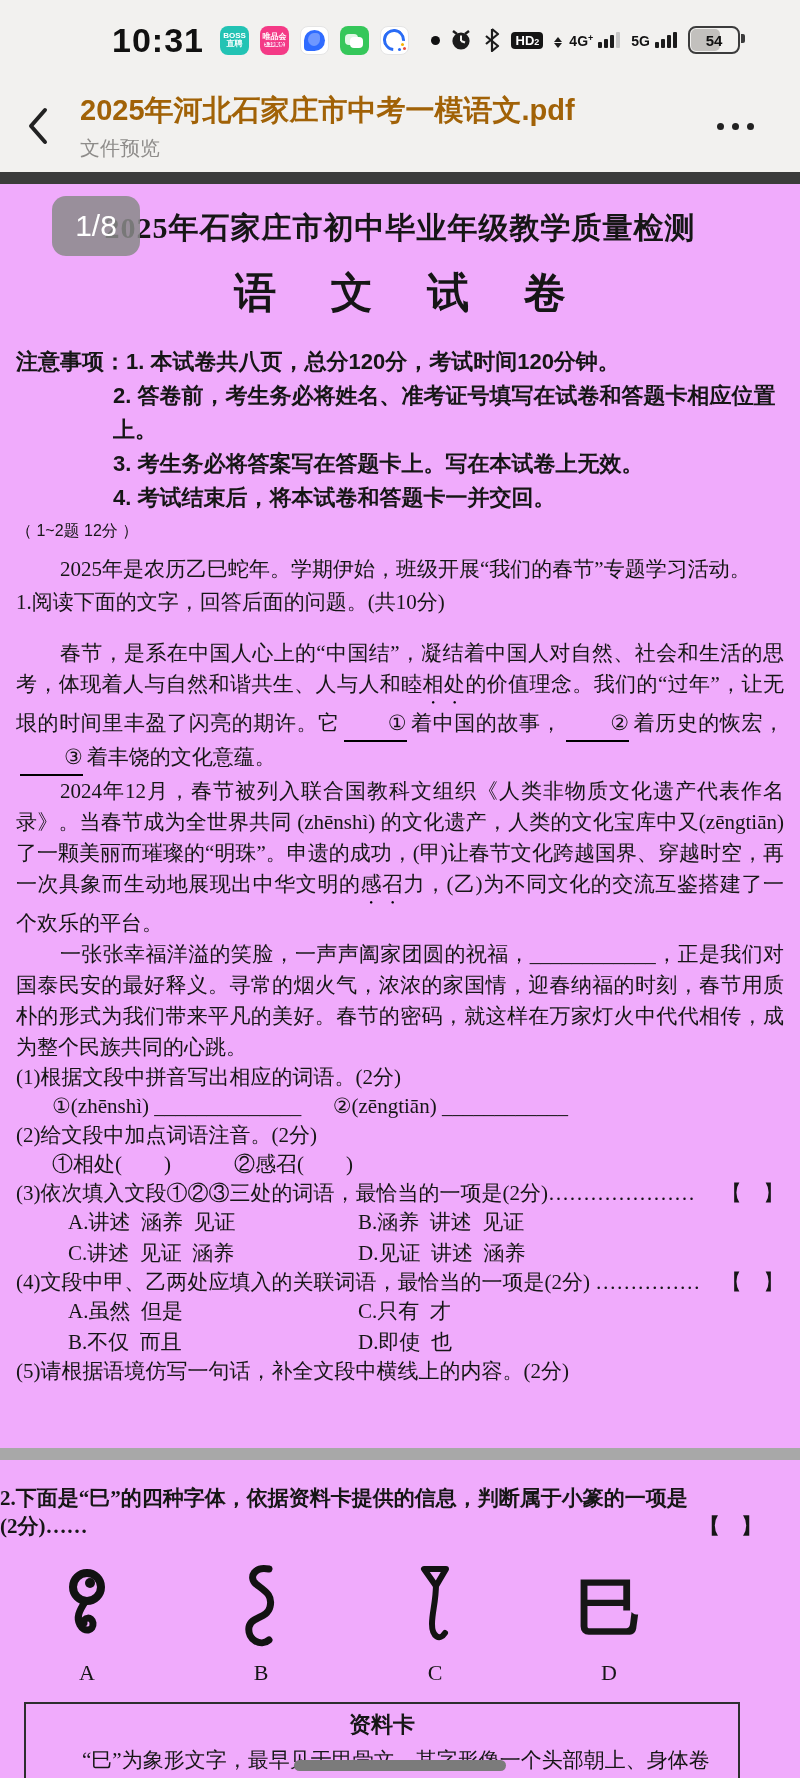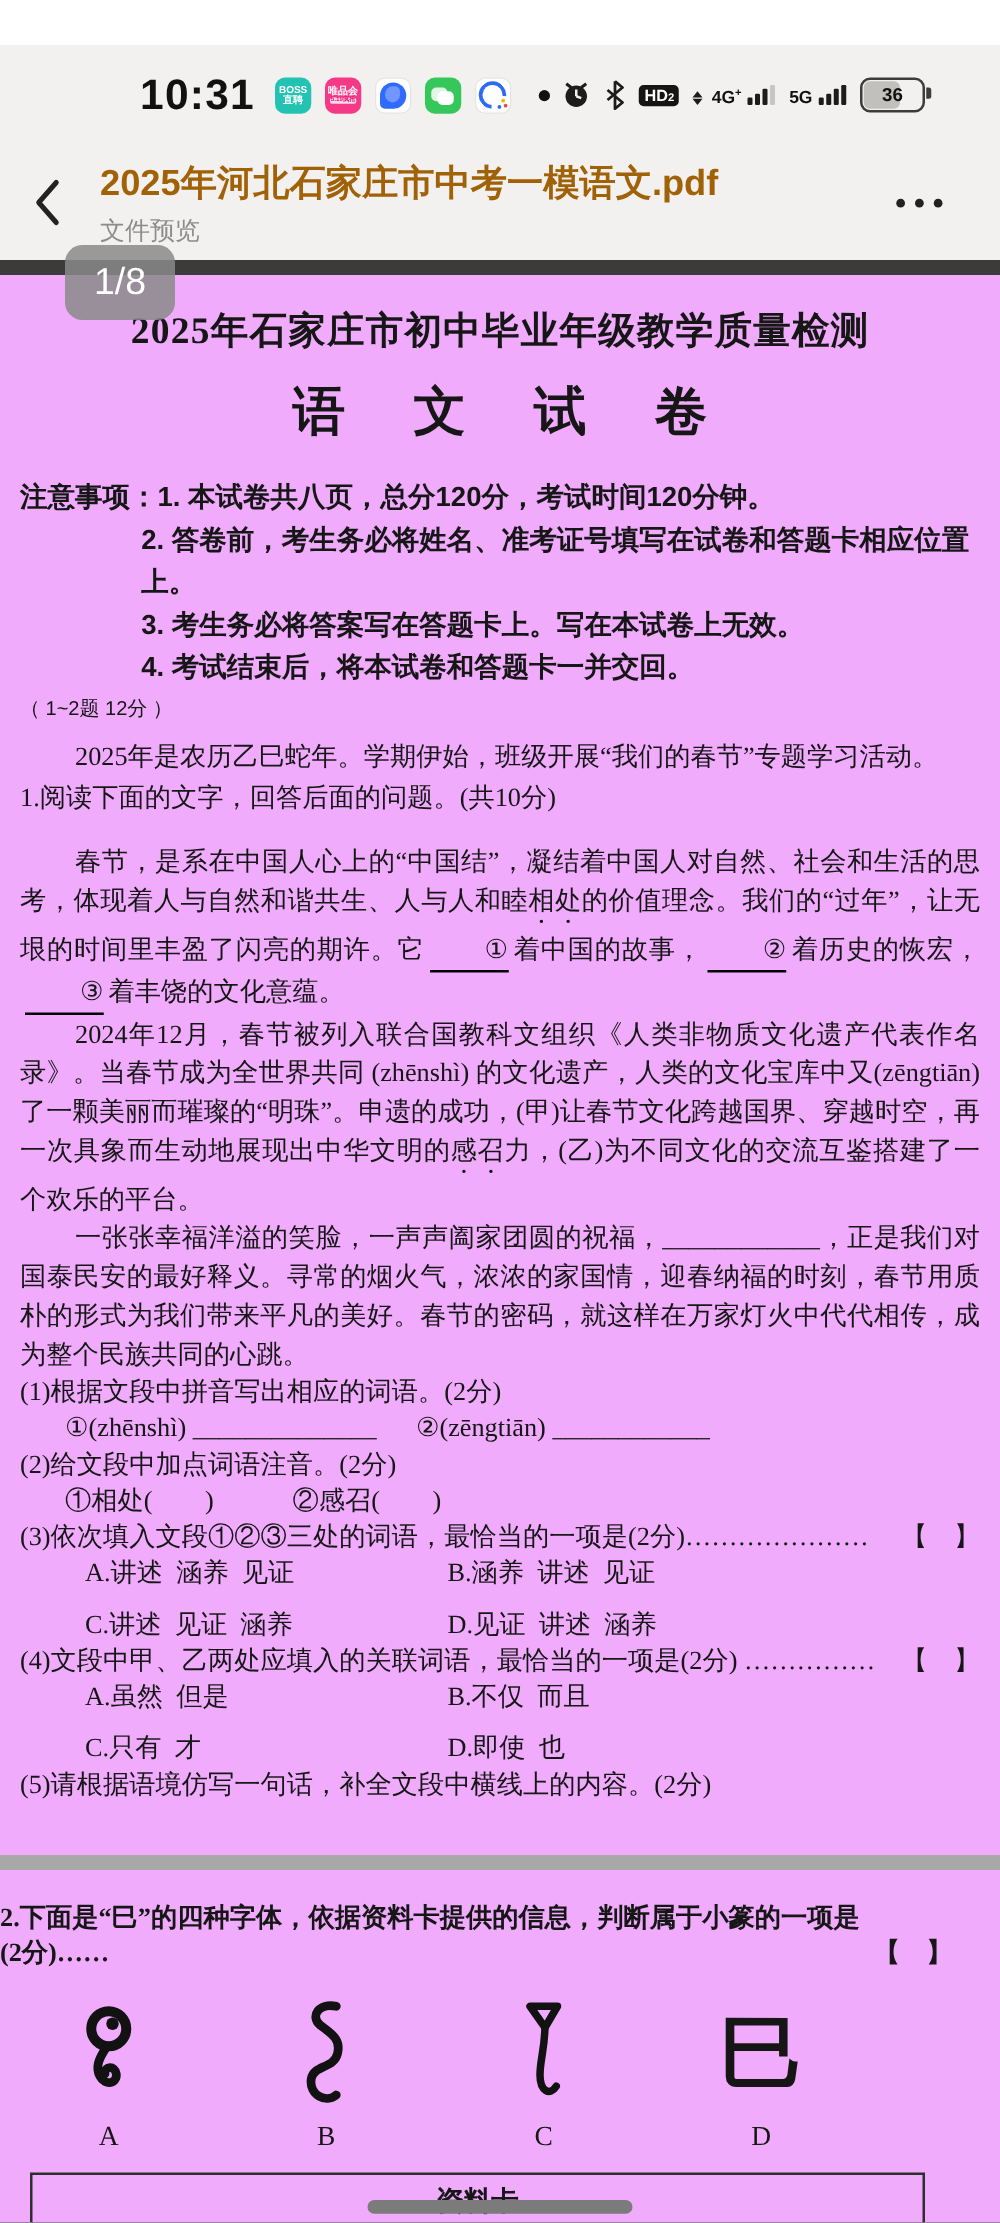--- a/index.html
+++ b/index.html
@@ -1,21 +1,21 @@
 <!DOCTYPE html>
 <html><head>
 <meta charset="utf-8">
 <style>
   html,body { margin:0; padding:0; background:#222; }
   .screen { width:800px; height:1778px; position:relative; background:#ffffff;
             overflow:hidden; font-family:"Liberation Sans",sans-serif; }
 
   
   .topbar { background:#f2f1ef; }
-  .status-bar { height:80px; display:flex; align-items:center; padding:0 0 0 112px; box-sizing:border-box;margin-top:36px; }
+  .status-bar { height:80px; display:flex; align-items:center; padding:0 0 0 112px; box-sizing:border-box; }
   .time { font-size:34px; font-weight:700; color:#111; letter-spacing:1px; }
   .app-icons { display:flex; align-items:center; gap:11px; margin-left:16px; }
   .app-icon { width:29px; height:29px; border-radius:8px; display:flex; flex-direction:column;
               align-items:center; justify-content:center; overflow:hidden; }
   .app-icon span { line-height:1.05; }
   .icon-boss { background:#23c3b4; color:#fff; font-weight:700; }
   .icon-boss span { font-size:8px; }
   .icon-vip { background:#f43a86; color:#fff; font-weight:700; }
   .icon-vip .l1 { font-size:8px; }
   .icon-vip .l2 { font-size:5px; background:#ffd9ea; color:#e9197a; border-radius:2px; padding:0 1px; }
@@ -90,21 +90,21 @@
   .qhead { font-size:21px; line-height:30px; margin-top:2px; }
   .em-dot { -webkit-text-emphasis:filled dot #000; -webkit-text-emphasis-position:under left;
             text-emphasis:filled dot #000; text-emphasis-position:under left; }
   .blank-num { display:inline-block; min-width:52px; text-align:center; border-bottom:2px solid #000;
                padding-bottom:1px; margin:0 4px; }
 
   .qblock { font-size:21px; line-height:29px; }
   .qrow { display:flex; align-items:baseline; }
   .qrow .qlabel { flex:1; }
   .qsub { padding-left:36px; white-space:pre-wrap; }
-  .opts { display:grid; grid-template-columns:290px 1fr; padding-left:52px; row-gap:12px; white-space:pre-wrap; }
+  .opts { display:grid; grid-template-columns:290px 1fr; padding-left:52px; row-gap:2px; white-space:pre-wrap; }
 
   
   .q2row { display:flex; align-items:flex-end; font-size:21px; font-weight:700; padding:0 38px 0 0; }
   .q2row .qlabel { flex:1; }
   .glyph-row { display:flex; margin-top:22px; }
   .glyph-cell { width:174px; display:flex; flex-direction:column; align-items:center; }
   .glyph-art { height:92px; display:flex; align-items:center; justify-content:center; }
   .glyph-d { font-size:66px; font-weight:700; line-height:1; }
   .glyph-letter { font-size:22px; margin-top:6px; }
   .card { margin:16px 60px 0 24px; border:2px solid #2e2e2e; padding:6px 14px 0 14px; height:120px; box-sizing:border-box; overflow:hidden; }
@@ -182,21 +182,21 @@
           <span class="lbl">5G</span>
           <span class="bars">
               <i class="b1"></i>
               <i class="b2"></i>
               <i class="b3"></i>
               <i class="b4"></i>
             </span>
         </div>
         <div class="battery">
           <div class="fill"></div>
-          <span class="num">36</span>
+          <span class="num">54</span>
           <div class="nub"></div>
         </div>
       </div>
     </div>
 
     <div class="app-header">
       <div class="back-btn">
         <svg width="24" height="40" viewBox="0 0 24 40">
           <polyline points="19,4 5,20 19,36" fill="none" stroke="#222" stroke-width="4" stroke-linecap="round" stroke-linejoin="round"></polyline>
         </svg>
@@ -259,22 +259,22 @@
         <span>C.讲述  见证  涵养</span>
         <span>D.见证  讲述  涵养</span>
       </div>
 
       <div class="qrow">
         <span class="qlabel">(4)文段中甲、乙两处应填入的关联词语，最恰当的一项是(2分) ……………</span>
         <span>【　】</span>
       </div>
       <div class="opts">
         <span>A.虽然  但是</span>
+        <span>C.只有  才</span>
         <span>B.不仅  而且</span>
-        <span>C.只有  才</span>
         <span>D.即使  也</span>
       </div>
 
       <div>(5)请根据语境仿写一句话，补全文段中横线上的内容。(2分)</div>
 
     </div>
 
   </div>
 
   <div class="page-sep"></div>

